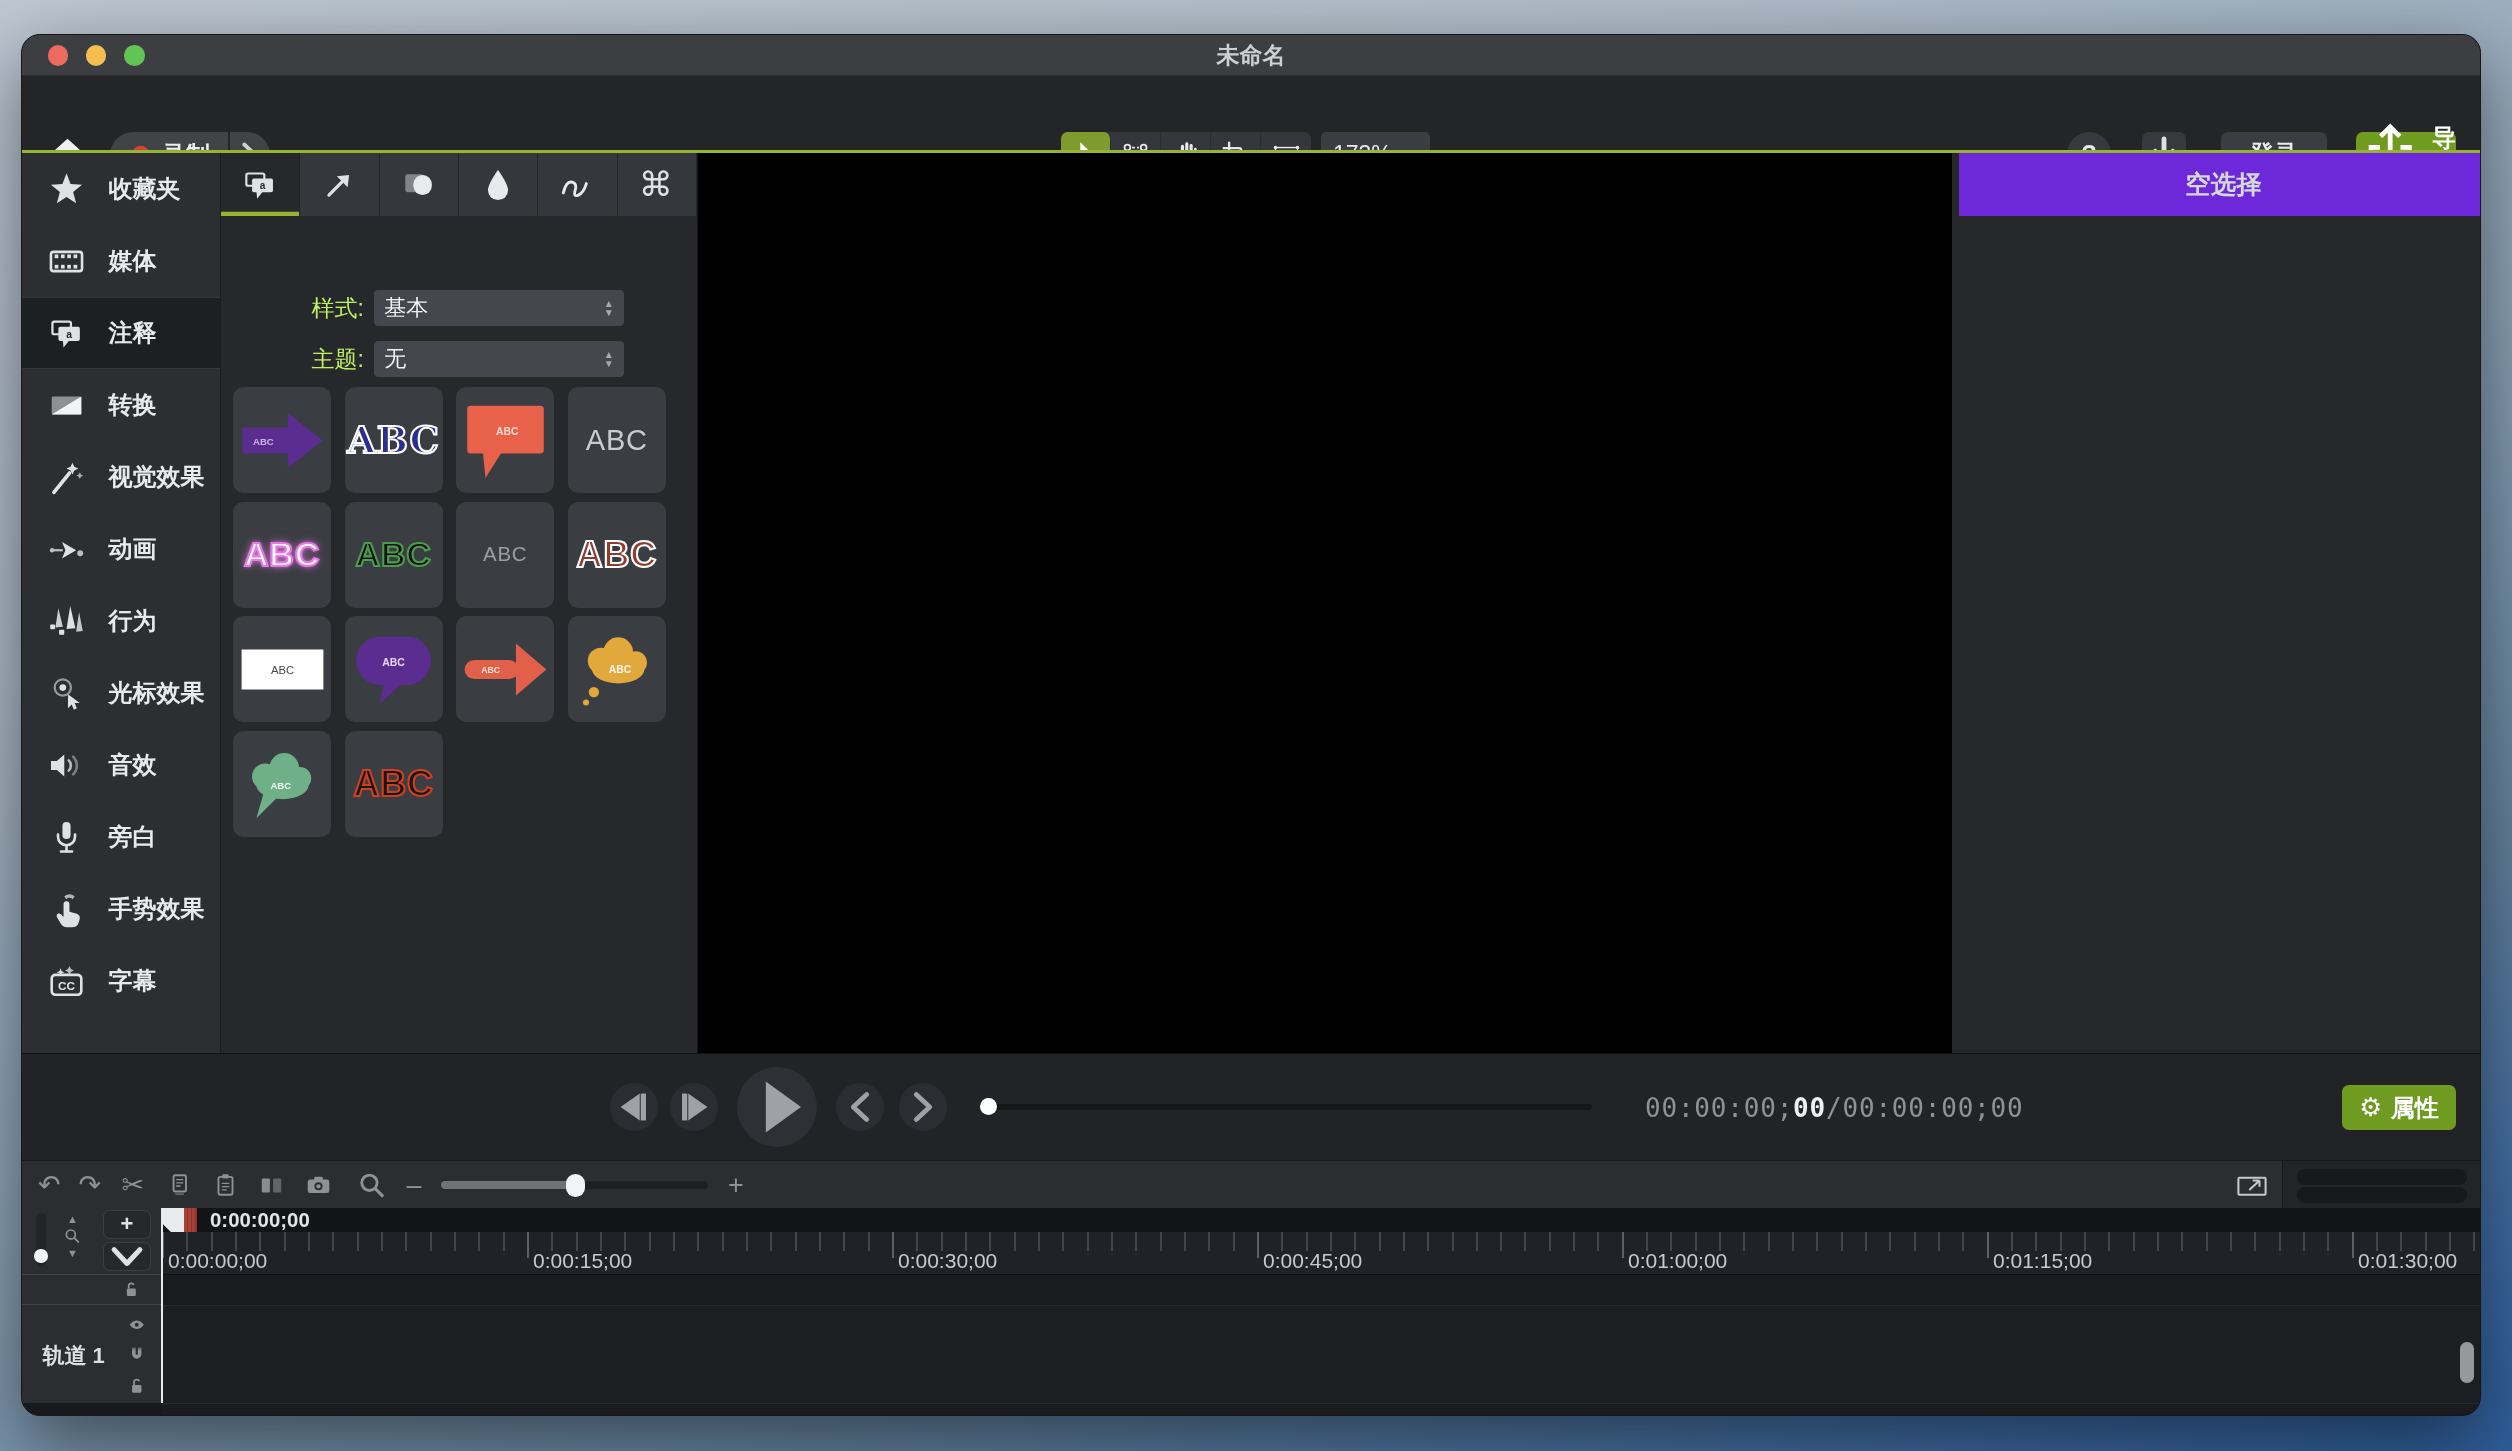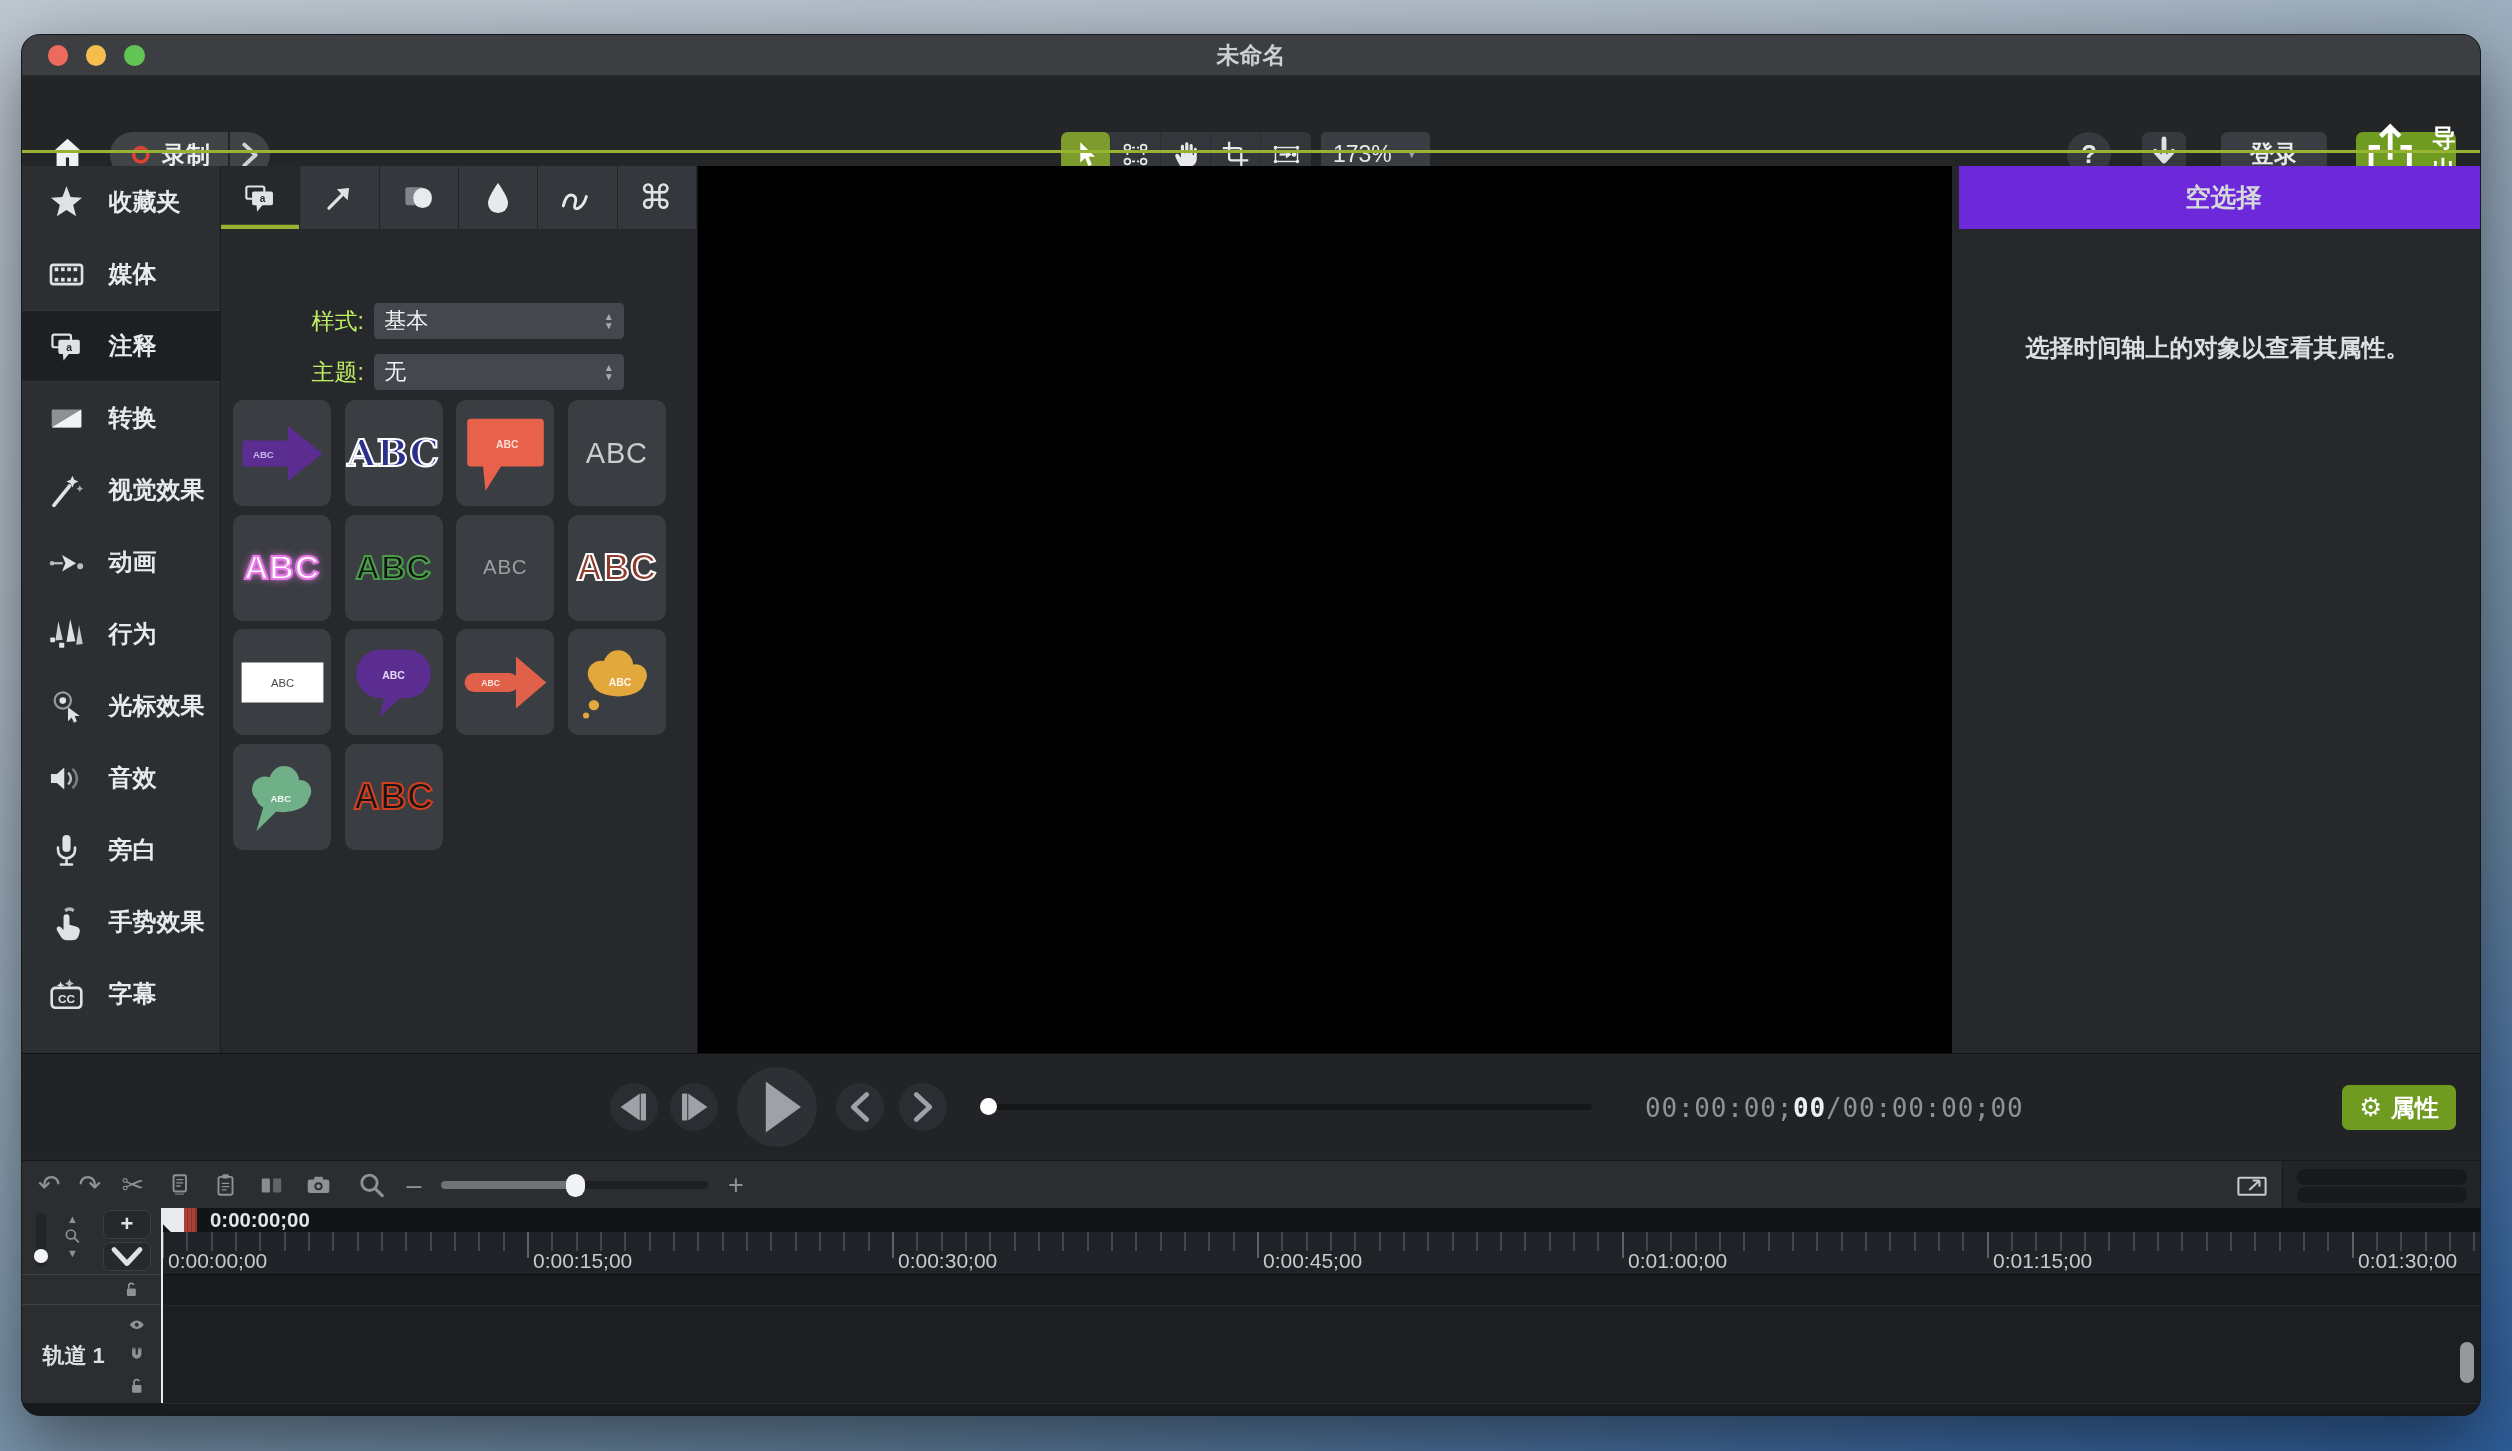--- a/index.html
+++ b/index.html
@@ -43,21 +43,21 @@
     display:flex; align-items:center; justify-content:center; }
   .dl-btn svg { width:25.5px; height:25.5px; }
   .signin-btn { left:2199px; top:56px; width:106px; height:44px; border-radius:6.8px; background:#3a3d41; color:#e8eaec;
     font-size:24px; font-weight:bold; display:flex; align-items:center; justify-content:center; }
   .export-btn { left:2334px; top:56px; width:100px; height:44px; border-radius:6.8px; background:var(--btn-green); color:#ffffff;
     font-size:24px; font-weight:bold; display:flex; align-items:center; justify-content:center; gap:7.6px; }
   .export-btn svg { width:24px; height:24px; }
   .accent-line { position:absolute; left:0; top:115px; width:100%; height:2.5px; background:var(--accent); }
 
   
-  .main { position:absolute; left:0; top:118px; width:100%; height:901px; background:#26282b;margin-top:13px; }
+  .main { position:absolute; left:0; top:118px; width:100%; height:901px; background:#26282b; }
   .sidebar { position:absolute; left:0; top:0; width:199px; height:100%; background:#2c2e31; border-right:0.8px solid #1b1d1f; }
   .sb-item { position:relative; height:72px; display:flex; align-items:center; }
   .sb-item.sel { background:#1d2023; border-top:0.8px solid #34373a; border-bottom:0.8px solid #34373a; }
   .sb-ico { width:37px; height:37px; margin-left:25.5px; color:#dfe2e5; flex:none; }
   .sb-ico svg { width:100%; height:100%; }
   .sb-label { margin-left:24px; color:#e8eaec; font-size:24px; font-weight:600; white-space:nowrap; }
 
   .asset-panel { position:absolute; left:199px; top:0; width:477px; height:100%; background:#26282b; border-right:0.8px solid #141618; }
   .tabs { position:absolute; left:0; top:0; width:100%; height:63px; display:flex; }
   .tab { flex:1; height:63px; background:#34373b; border-right:0.8px solid #222427; display:flex; align-items:center;
@@ -507,21 +507,20 @@
             <div class="cal-card">
               <span class="cal-text" style="font-size: 36px; color: rgb(22, 22, 22); -webkit-text-stroke: 2.1px rgb(210, 63, 30);">ABC</span>
             </div>
           </div>
       </section>
 
       <div class="canvas"></div>
 
       <aside class="props-panel">
         <div class="props-title">空选择</div>
-        <div class="props-msg">选择时间轴上的对象以查看其属性。</div>
       </aside>
     </div>
 
     <div class="playback">
       <div class="pb-btn pb-sm" style="left:588px">
           <span class="ico" style="display: inline-flex; align-items: center; justify-content: center;">
             <svg viewBox="0 0 100 100" style="width: 100%; height: 100%;">
               <g fill="currentColor">
                 <polygon points="62,22 22,50 62,78"></polygon>
                 <rect x="64" y="22" width="11" height="56"></rect>

